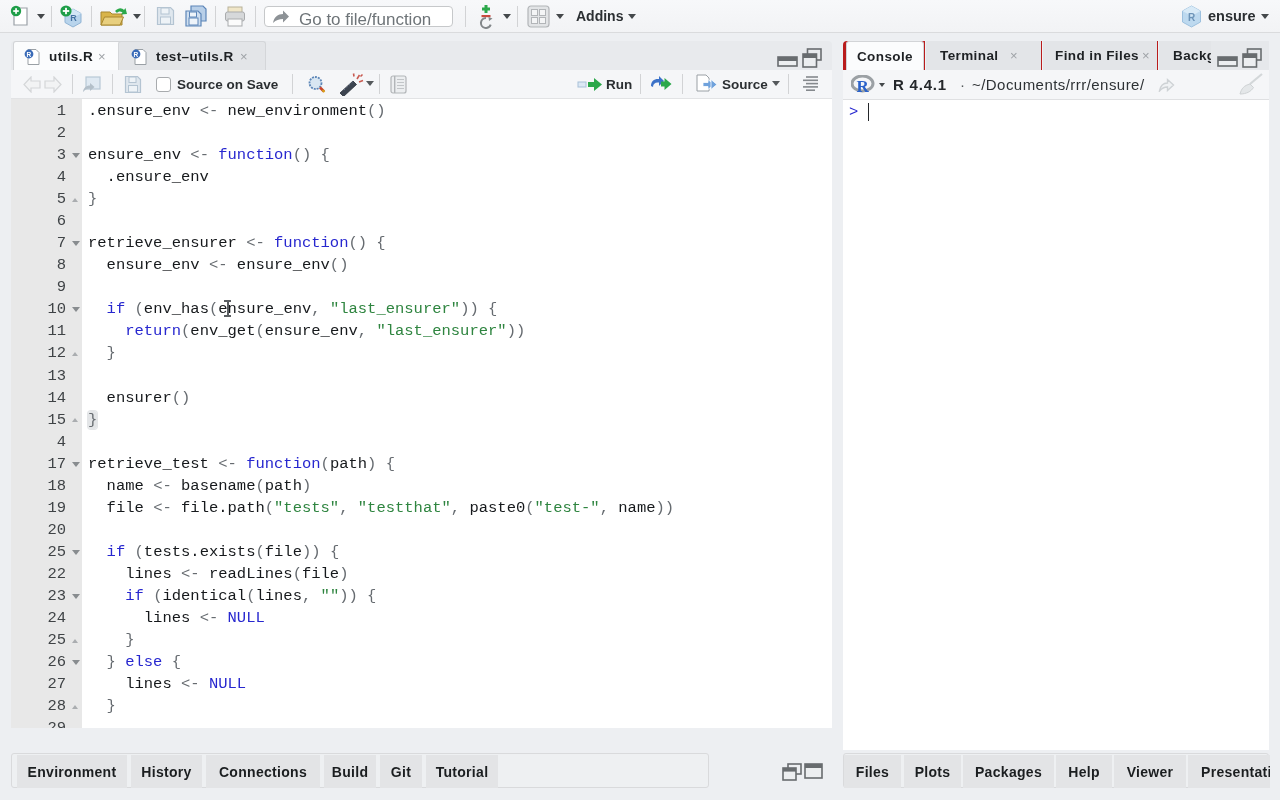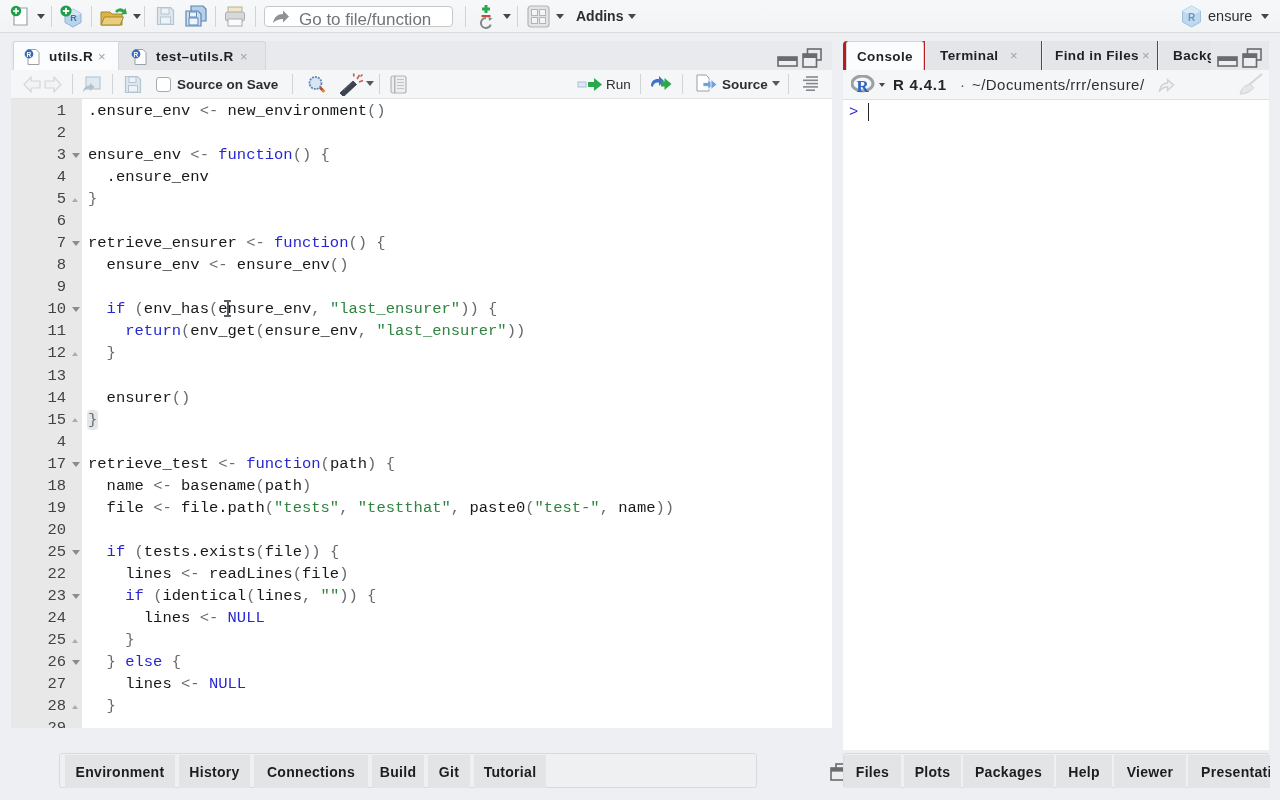--- a/index.html
+++ b/index.html
@@ -122,21 +122,21 @@
   </svg>
   <div class="tri" style="left:556px;top:14px"></div>
   <span class="abs" style="left:576px;top:8px;font-size:14px;font-weight:600;color:#2b2f32">Addins</span>
   <div class="tri" style="left:628px;top:14px"></div>
 
   <svg class="abs" style="left:1181px;top:4px" width="21" height="25" viewBox="0 0 21 25">
     <path d="M10.5 2 l9 5 v11 l-9 5 l-9 -5 v-11 z" fill="#bdd9ef" stroke="#9cc0de" stroke-width="1"></path>
     <path d="M10.5 2 l9 5 l-9 5 l-9 -5 z" fill="#d8eaf7"></path>
     <text x="10.5" y="16.5" font-size="10" font-weight="bold" fill="#6d94b8" text-anchor="middle" font-family="Liberation Sans">R</text>
   </svg>
-  <span class="abs" style="left:1208px;top:8px;font-size:14.5px;font-weight:400;color:#2b2f32">ensure</span>
+  <span class="abs" style="left:1208px;top:8px;font-size:14.5px;font-weight:700;color:#2b2f32">ensure</span>
   <div class="tri" style="left:1261px;top:14px"></div>
 </div>
 <div id="edpane" class="abs">
   <div id="edtabs">
     <div class="tab atab" style="left:2px;width:113px;height:30px">
       <svg class="abs" style="left:10px;top:6px" width="17" height="18" viewBox="0 0 17 18">
         <path d="M4 1.5 h8 l3 3 v12 h-11 z" fill="#fff" stroke="#9aa0a5"></path>
         <circle cx="5" cy="6" r="4.4" fill="#3a6bb8"></circle>
         <text x="5" y="9" font-size="6.5" font-weight="bold" fill="#fff" text-anchor="middle" font-family="Liberation Sans">R</text>
       </svg>
@@ -206,21 +206,21 @@
           <path d="M7 4.5 h7"></path>
           <path d="M7 7.5 h7"></path>
           <path d="M7 10.5 h7"></path>
           <path d="M7 13.5 h7"></path>
         </g>
     </svg>
     <svg class="abs" style="left:566px;top:8px" width="25" height="13" viewBox="0 0 25 13">
       <rect x="1" y="4" width="8" height="5" fill="#dce8f4" stroke="#a8c0d8"></rect>
       <path d="M11 4 h6 v-4 l8 6.5 l-8 6.5 v-4 h-6 z" fill="#2ba84a"></path>
     </svg>
-    <span class="abs" style="left:595px;top:7px;font-size:13.5px;font-weight:400;color:#2b2f32">Run</span>
+    <span class="abs" style="left:595px;top:7px;font-size:13.5px;font-weight:700;color:#2b2f32">Run</span>
     <div class="sep" style="left:629px;top:4px;height:20px"></div>
     <svg class="abs" style="left:637px;top:6px" width="24" height="17" viewBox="0 0 24 17">
       <path d="M3 10 c0 -5 3.5 -7.5 8 -7 l0 -3 l5 5 l-5 5 l0 -3.5 c-3.5 -0.5 -6 1 -6 4.5 z" fill="#3c72c8"></path>
       <path d="M13 5.5 h3.5 v-3.5 l7 6 l-7 6 v-3.5 h-3.5 z" fill="#2ba84a"></path>
     </svg>
     <div class="sep" style="left:671px;top:4px;height:20px"></div>
     <svg class="abs" style="left:684px;top:4px" width="26" height="21" viewBox="0 0 26 21">
       <path d="M2 1 h9 l3 3 v13 h-12 z" fill="#fff" stroke="#9aa0a5"></path>
       <path d="M8 8.5 h5 v-3 l6 5 l-6 5 v-3 h-5 z" fill="#70a2dc" stroke="#fff" stroke-width="0.8"></path>
       <path d="M16 5.5 l6 5 l-6 5 z" fill="#70a2dc" stroke="#fff" stroke-width="0.8"></path>
@@ -352,21 +352,21 @@
     <svg class="abs" style="left:394px;top:3px" width="27" height="23" viewBox="0 0 27 23">
       <path d="M25 1 l-12 10" stroke="#d3d7d9" stroke-width="2.2"></path>
       <path d="M13 11 l3.5 3.5 c-2.5 4 -7 6.5 -13.5 6.5 c1.5 -5.5 4 -8.5 10 -10 z" fill="#e4e7e9" stroke="#ced2d4" stroke-width="1"></path>
     </svg>
   </div>
   <div id="conbody">
     <span class="abs" style="left:6px;top:1px;font-family:'Liberation Mono',monospace;font-size:15.5px;line-height:22px;color:#2727cf">&gt;</span>
     <div class="abs" style="left:25px;top:3px;width:1px;height:18px;background:#24272a"></div>
   </div>
 </div>
-<div id="btl" class="btabs" style="left:11px; width:698px;margin-left:48px;">
+<div id="btl" class="btabs" style="left:11px; width:698px;">
   <div class="btab" style="left:5px;width:110px">
       <span>Environment</span>
     </div>
   <div class="btab" style="left:119px;width:71px">
       <span>History</span>
     </div>
   <div class="btab" style="left:194px;width:114px">
       <span>Connections</span>
     </div>
   <div class="btab" style="left:312px;width:52px">

